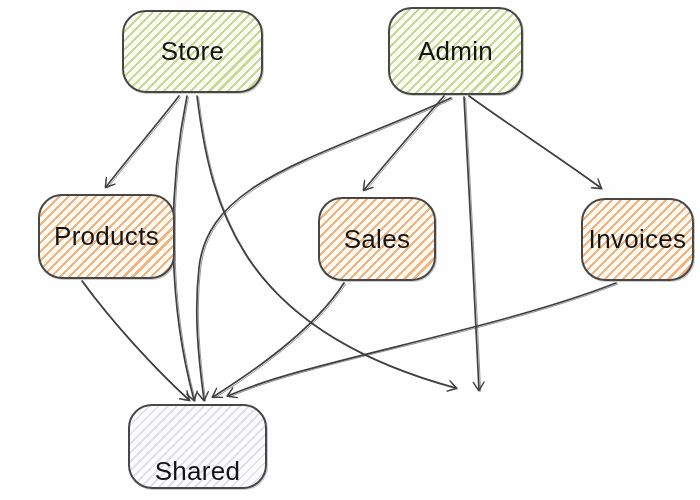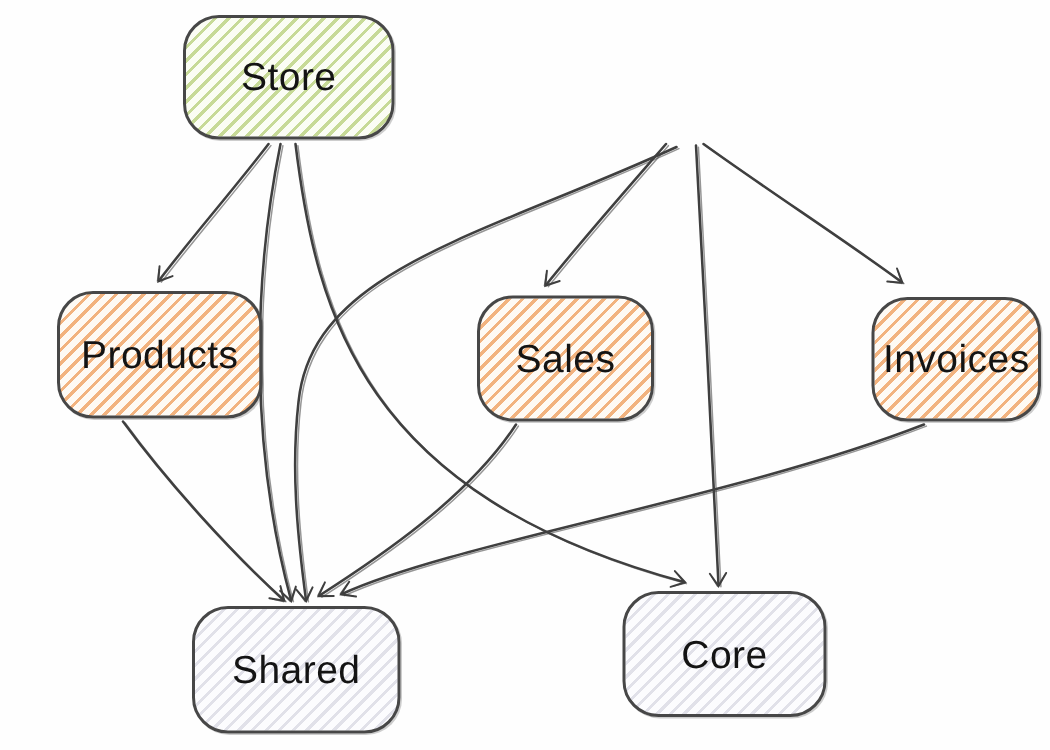--- a/index.html
+++ b/index.html
@@ -13,21 +13,21 @@
   .edge-echo{fill:none;stroke:#3f3f3f;stroke-width:1;opacity:.55;stroke-linecap:round;}
   .node{
     position:absolute;box-sizing:border-box;
     border:2px solid #474747;border-radius:24px;
     display:flex;align-items:center;justify-content:center;
     font-size:26px;color:#141414;letter-spacing:.3px;
     box-shadow:1px 1px 0 rgba(60,60,60,.25);
   }
   .hatch-green{background:repeating-linear-gradient(135deg,#c7da97 0 2.2px,#fbfdf4 2.2px 6.4px);}
   .hatch-orange{background:repeating-linear-gradient(135deg,#f2b37f 0 2.2px,#fefaf4 2.2px 6.4px);margin-left:28px;}
-  .hatch-gray{background:repeating-linear-gradient(135deg,#e1e1e9 0 2px,#fcfcfe 2px 6.4px);}
+  .hatch-gray{background:repeating-linear-gradient(135deg,#e1e1e9 0 2px,#fcfcfe 2px 6.4px);align-items:flex-end;}
   .n-store{left:122px;top:10px;width:141px;height:83px;}
   .n-admin{left:388px;top:7px;width:135px;height:88px;}
   .n-products{left:10px;top:194px;width:137px;height:85px;}
   .n-sales{left:290px;top:197px;width:118px;height:84px;}
   .n-invoices{left:553px;top:198px;width:113px;height:83px;}
   .n-shared{left:128px;top:404px;width:139px;height:85px;}
   .n-core{left:415px;top:394px;width:136px;height:84px;}
 </style>
 </head>
 <body>
@@ -80,34 +80,34 @@
       <g>
         <path d="M616,283 C490,332 302,362 228,396" class="edge-echo" transform="translate(1.6,1.1)"></path>
         <path d="M616,283 C490,332 302,362 228,396" class="edge-main" marker-end="url(#arrowhead)"></path>
       </g>
     </svg>
 
   <div class="node hatch-green n-store">
     <span>Store</span>
   </div>
 
+  <div class="node hatch-green n-admin">
+    <span>Admin</span>
+  </div>
 
   <div class="node hatch-orange n-products">
     <span>Products</span>
   </div>
 
   <div class="node hatch-orange n-sales">
     <span>Sales</span>
   </div>
 
   <div class="node hatch-orange n-invoices">
     <span>Invoices</span>
   </div>
 
   <div class="node hatch-gray n-shared">
     <span>Shared</span>
   </div>
 
-  <div class="node hatch-gray n-core">
-    <span>Core</span>
-  </div>
 
 </div>
 
 </body></html>

